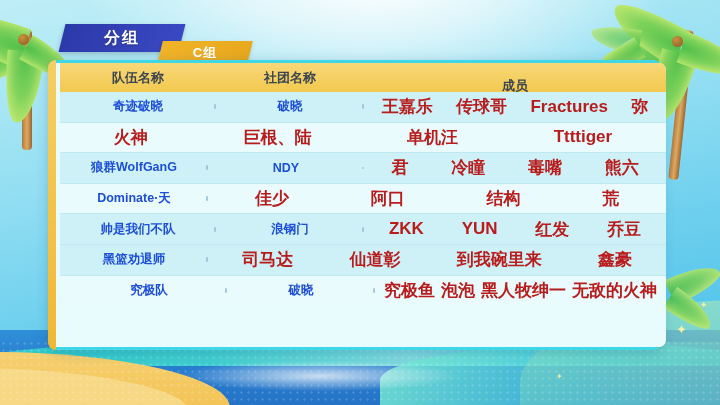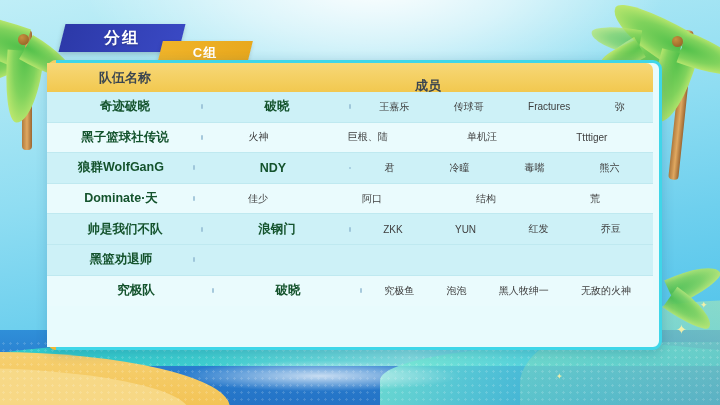--- a/index.html
+++ b/index.html
@@ -109,21 +109,21 @@
     border-radius:9px;
     box-shadow:0 3px 12px rgba(20,80,120,.25);
     overflow:hidden;
   }
   #panel-accent {
     position:absolute; left:48px; top:60px; width:8px; height:290px;
     background:linear-gradient(180deg,#f5cf63,#f0b833);
     border-radius:9px 0 0 9px;
   }
   #panel-inner {
-    position:absolute; left:47px; top:63px; width:606px; height:284px;
+    position:absolute; left:60px; top:63px; width:606px; height:284px;
     border-radius:0 7px 7px 0; overflow:hidden;
     background:#e8fbfd;
   }
 
   .thead {
     display:flex; align-items:center; height:29px;
     background:linear-gradient(180deg,#f7d878,#f2c84f);
   }
   .thead .th { color:#3a4550; font-size:13px; font-weight:bold; text-align:center; }
   .col-team   { width:156px; }
@@ -133,30 +133,30 @@
   .rows { }
   .row {
     display:flex; align-items:center; height:30.6px;
     border-bottom:1px solid #bfe9f0;
   }
   .row:last-child { border-bottom:none;padding-left:11px; }
   .row.odd  { background:#cdf1f7; }
   .row.even { background:#eafbfd; }
 
   .cell {
-    color:#14532d; font-size:12.5px; font-weight:bold;
+    color:#1d4ed8; font-size:12.5px; font-weight:bold;
     text-align:center; white-space:nowrap; overflow:hidden;
   }
   .cell.team, .cell.club { position:relative; }
   .cell.team::after, .cell.club::after {
     content:""; position:absolute; right:0; top:6px; bottom:6px;
     width:2px; background:#8fb8d0; border-radius:1px; opacity:.75;
   }
   .members { flex:1; display:flex; align-items:center; justify-content:space-around; padding:0 6px; }
-  .member { color:#404040; font-size:10px; font-weight:normal; white-space:nowrap; }
+  .member { color:#b91c1c; font-size:17px; font-weight:bold; white-space:nowrap; }
 
   
   #footer { position:absolute; left:0; top:345px; width:720px; height:60px; }
 </style>
 </head>
 <body>
 
 <div id="bg">
   <div class="sky"></div>
   <div class="sky-glow"></div>
@@ -206,36 +206,36 @@
 <div id="group-tag">
   <div class="txt">C组</div>
 </div>
 
 <div id="panel"></div>
 <div id="panel-accent"></div>
 <div id="panel-inner">
 
   <div class="thead">
     <div class="th col-team">队伍名称</div>
+    <div class="th col-club">社团名称</div>
     <div class="th col-member">成员</div>
   </div>
 
   <div class="rows" id="rows-container">
       <div class="row odd">
         <div class="cell team col-team">奇迹破晓</div>
         <div class="cell club col-club">破晓</div>
         <div class="members">
           <span class="member">王嘉乐</span>
           <span class="member">传球哥</span>
           <span class="member">Fractures</span>
           <span class="member">弥</span>
         </div>
       </div>
       <div class="row even">
-        <div class="cell team col-team">黑子篮球社传说</div>
         <div class="members">
           <span class="member">火神</span>
           <span class="member">巨根、陆</span>
           <span class="member">单机汪</span>
           <span class="member">Ttttiger</span>
         </div>
       </div>
       <div class="row odd">
         <div class="cell club col-club">狼群WolfGanG</div>
         <div class="cell team col-team">NDY</div>
@@ -260,20 +260,26 @@
         <div class="cell club col-club">浪钢门</div>
         <div class="members">
           <span class="member">ZKK</span>
           <span class="member">YUN</span>
           <span class="member">红发</span>
           <span class="member">乔豆</span>
         </div>
       </div>
       <div class="row odd">
         <div class="cell club col-club">黑篮劝退师</div>
+        <div class="members">
+          <span class="member">司马达</span>
+          <span class="member">仙道彰</span>
+          <span class="member">到我碗里来</span>
+          <span class="member">鑫豪</span>
+        </div>
       </div>
       <div class="row even">
         <div class="cell team col-team">究极队</div>
         <div class="cell club col-club">破晓</div>
         <div class="members">
           <span class="member">究极鱼</span>
           <span class="member">泡泡</span>
           <span class="member">黑人牧绅一</span>
           <span class="member">无敌的火神</span>
         </div>

